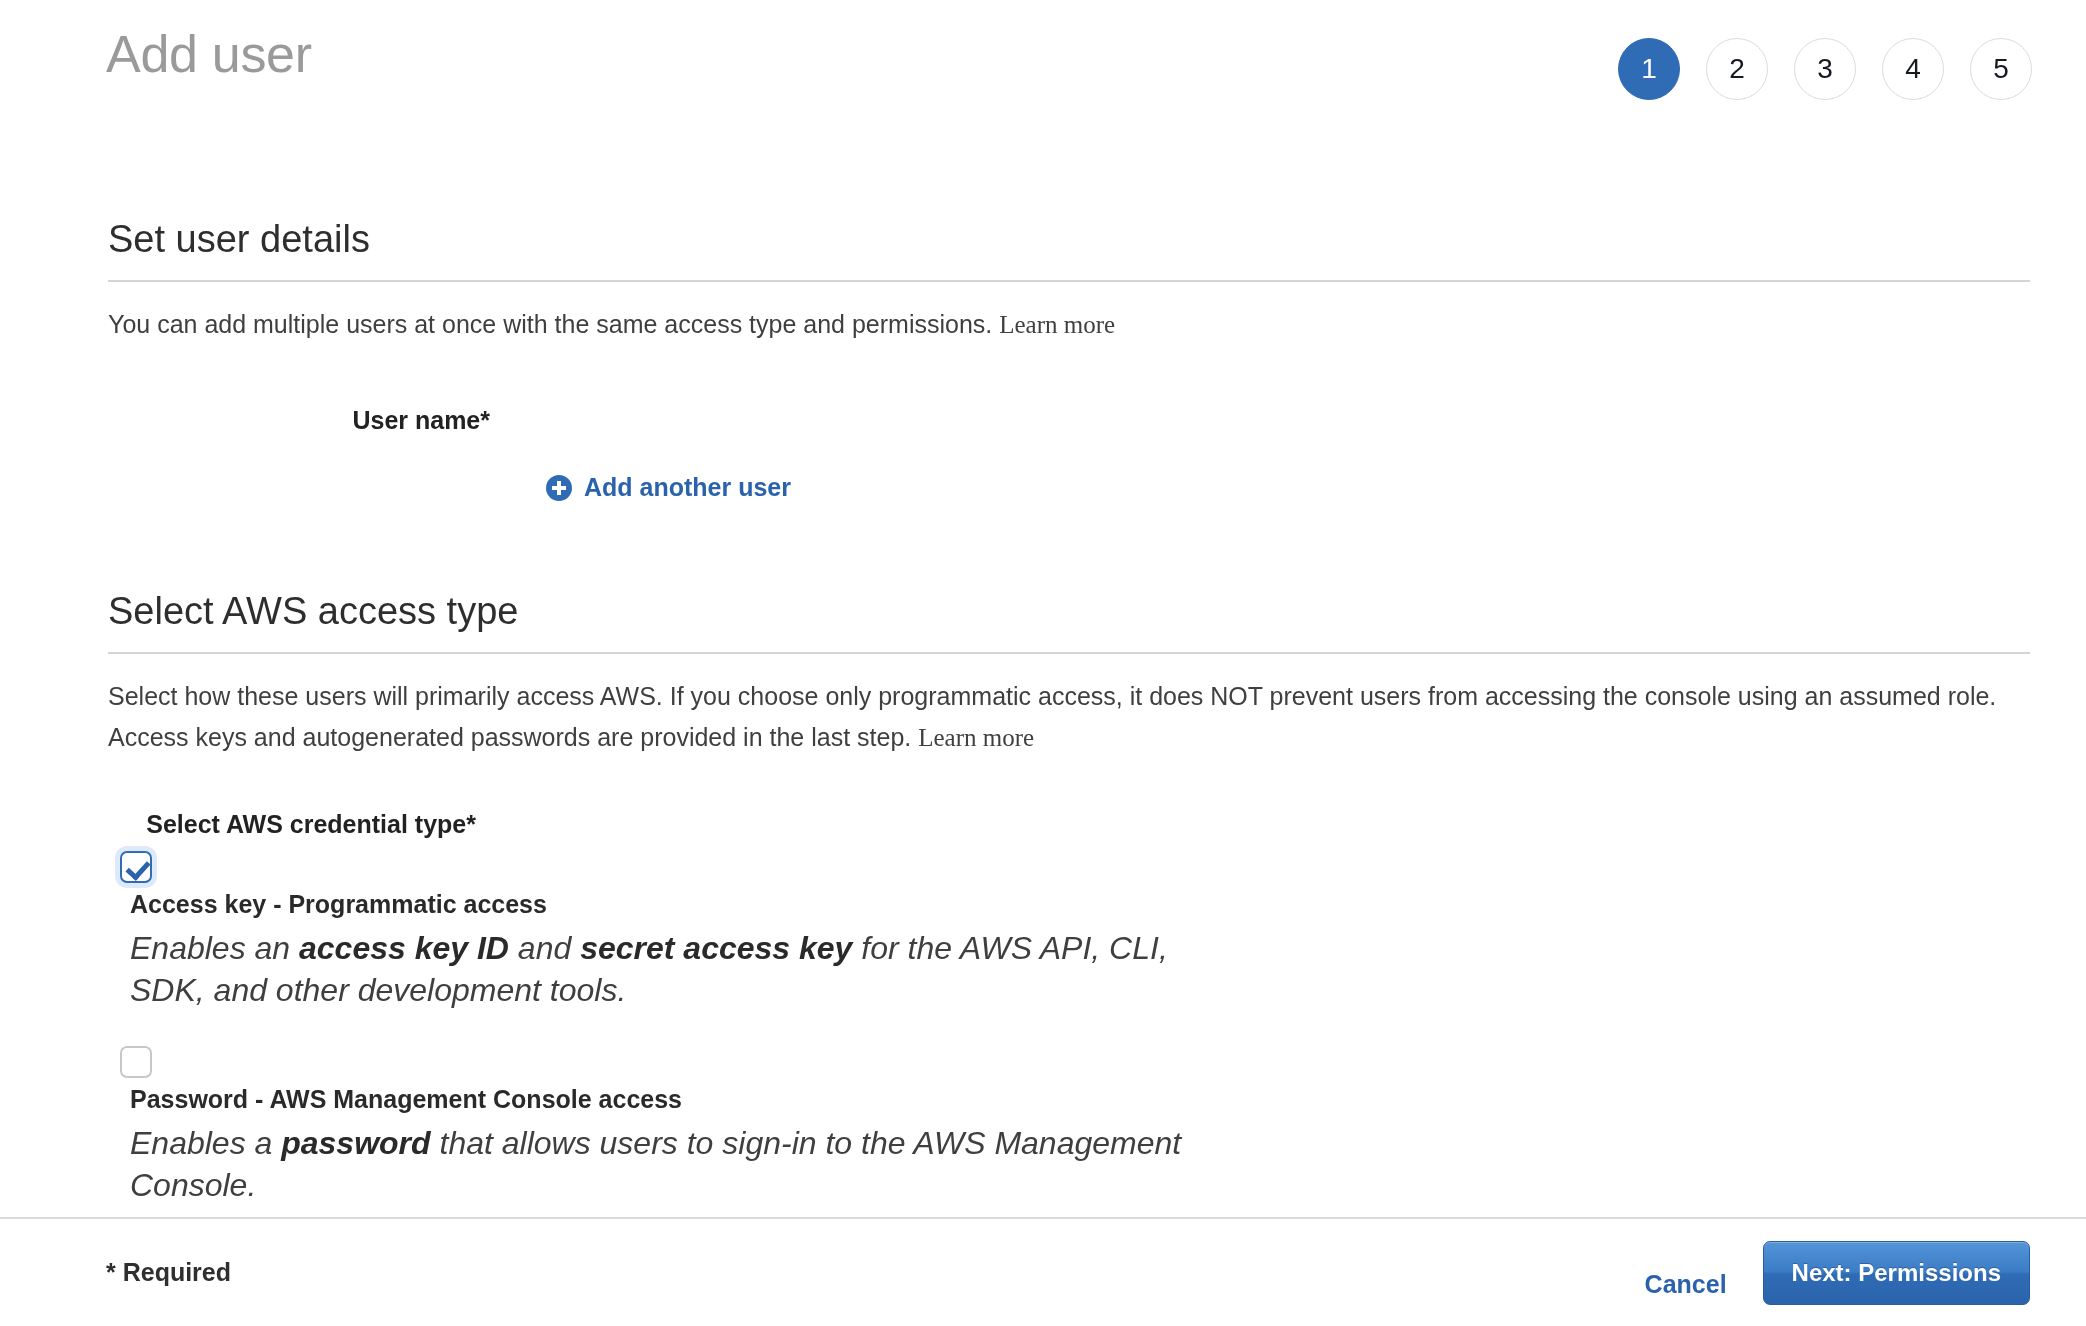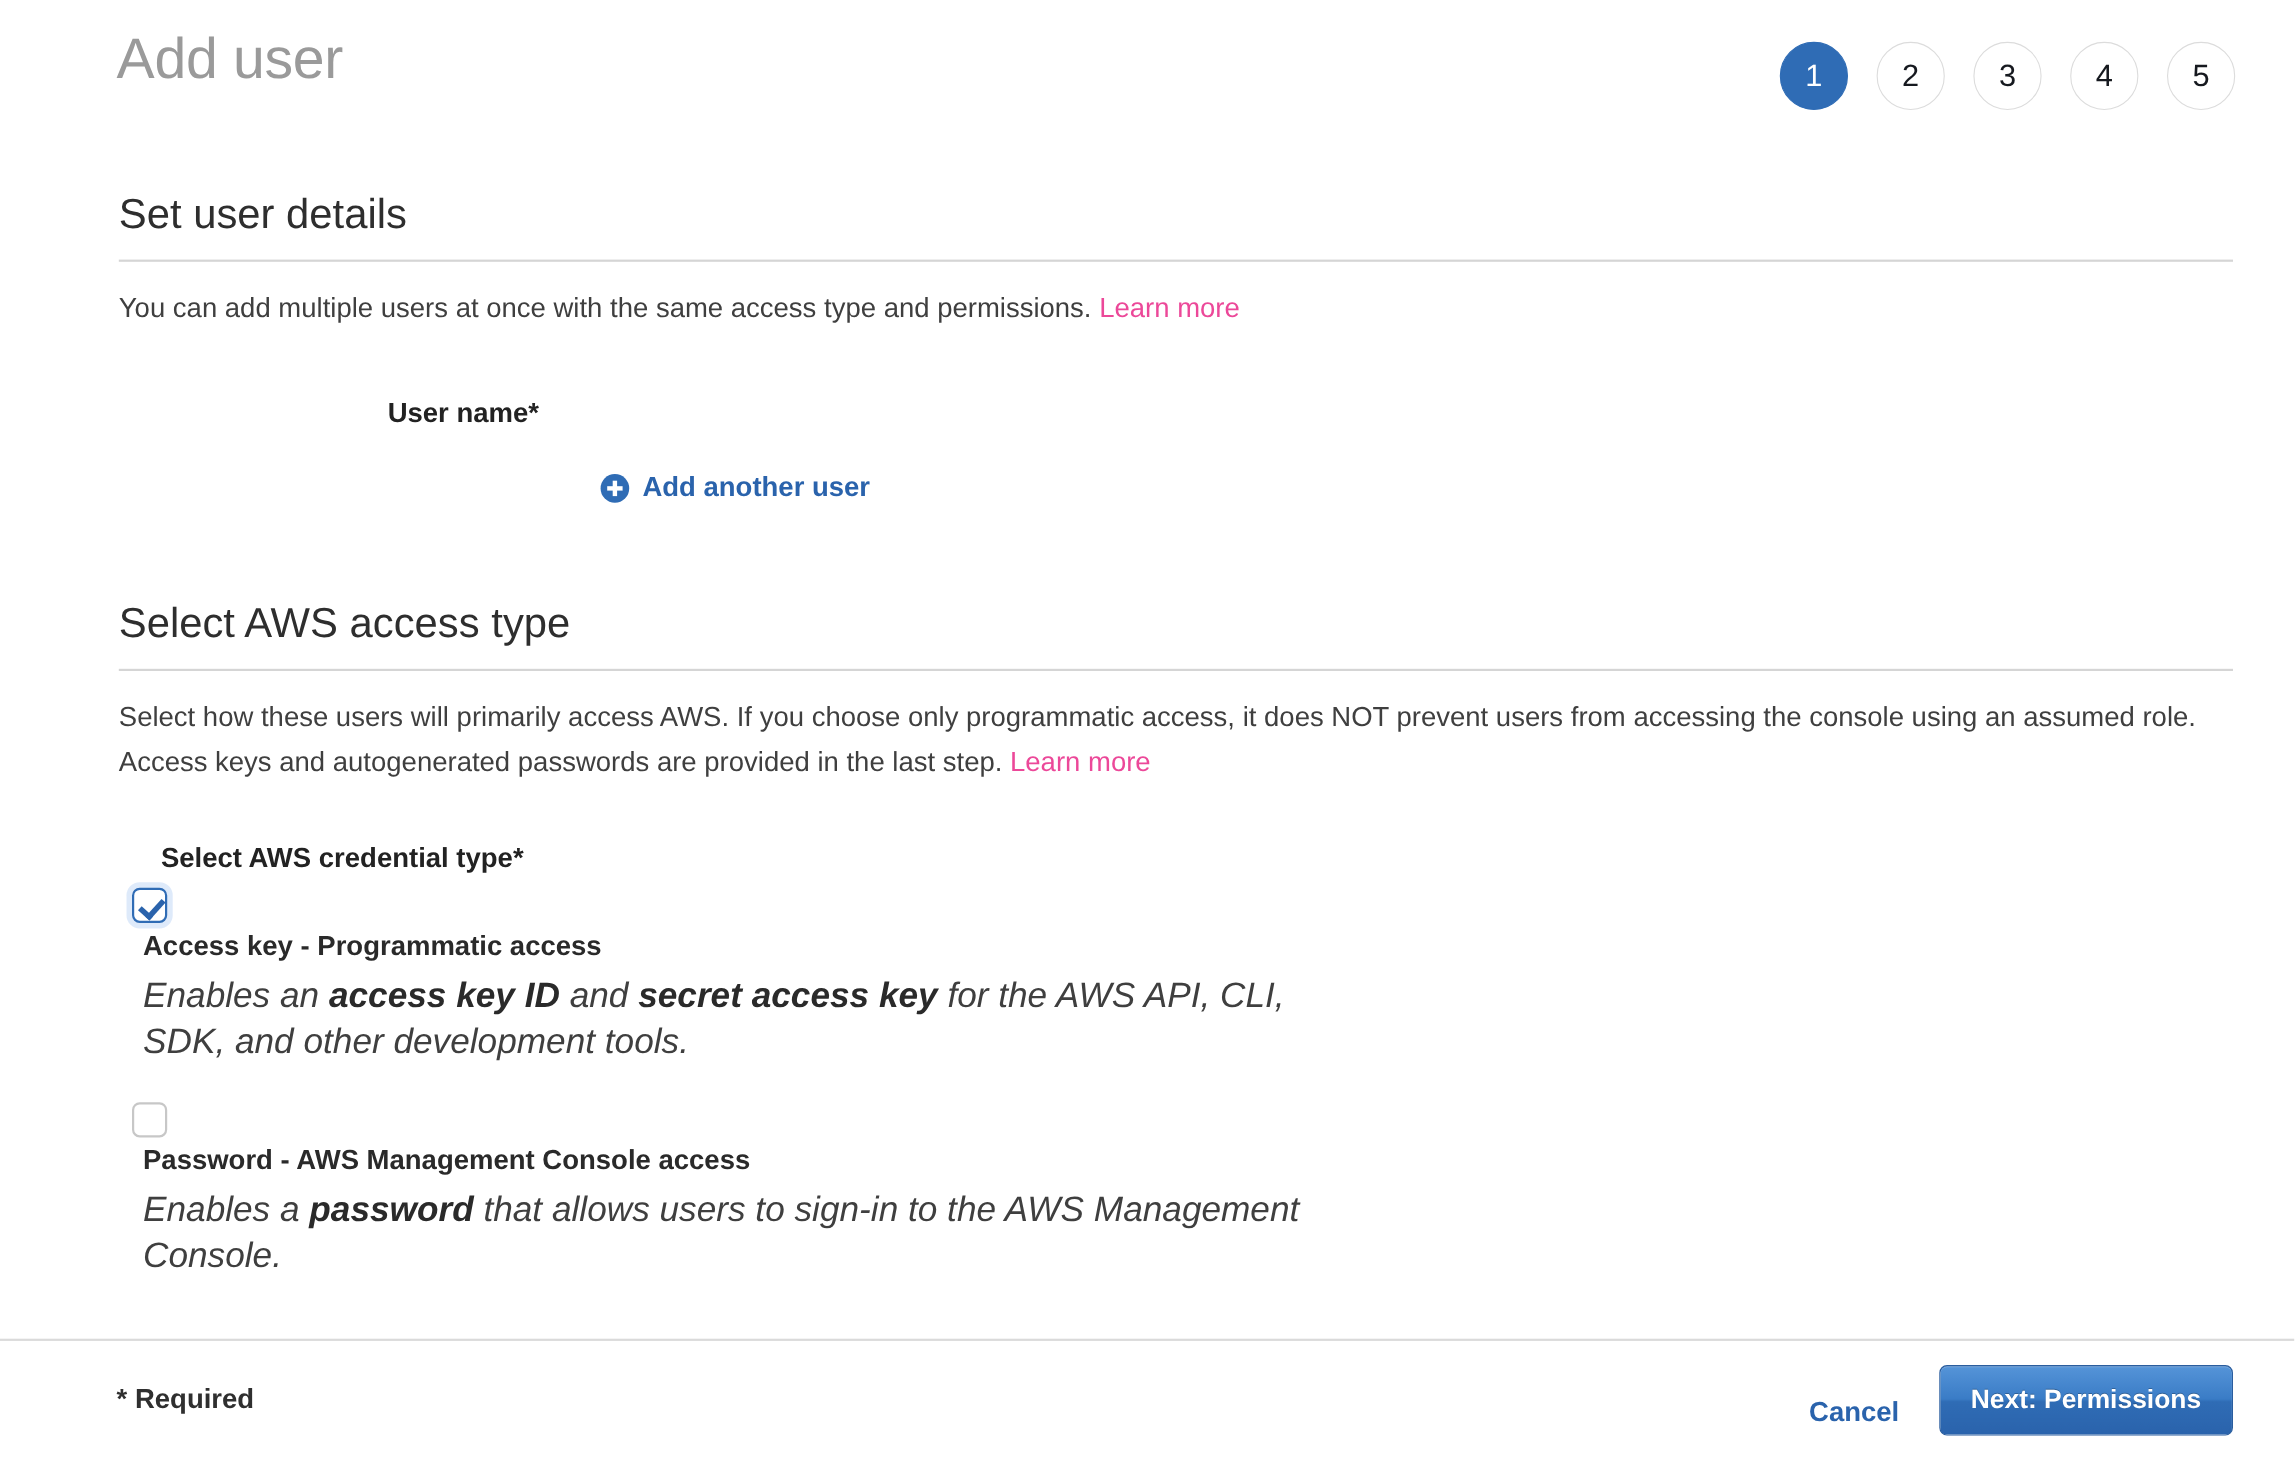--- a/index.html
+++ b/index.html
@@ -56,21 +56,21 @@
     color: #ffffff;
   }
 
   
   .content {
     position: absolute;
     left: 0; right: 0;
     top: 132px;
     bottom: 96px;
   }
-  .section { position: absolute; left: 108px; right: 52px; }
+  .section { position: absolute; left: 108px; right: 52px; margin-top: 44px; }
   .sec-details { top: 40px; }
   .sec-access  { top: 412px; }
 
   .section-heading {
     font-size: 38px;
     font-weight: 400;
     color: #2e2e2e;
     margin: 0 0 18px 0;
     line-height: 46px;
   }
@@ -81,22 +81,23 @@
     margin-bottom: 22px;
   }
   .section-desc {
     font-size: 25px;
     color: #3f3f3f;
     line-height: 41px;
     margin: 0;
     max-width: 1930px;
   }
   a.link {
-    color: #ec4899;
+    color: #404040;
     text-decoration: none;
+    font-family: Liberation Serif, serif;
   }
 
   
   .form-row {
     display: flex;
     align-items: flex-start;
     margin-top: 44px;
     gap: 30px;
   }
   .form-label {

